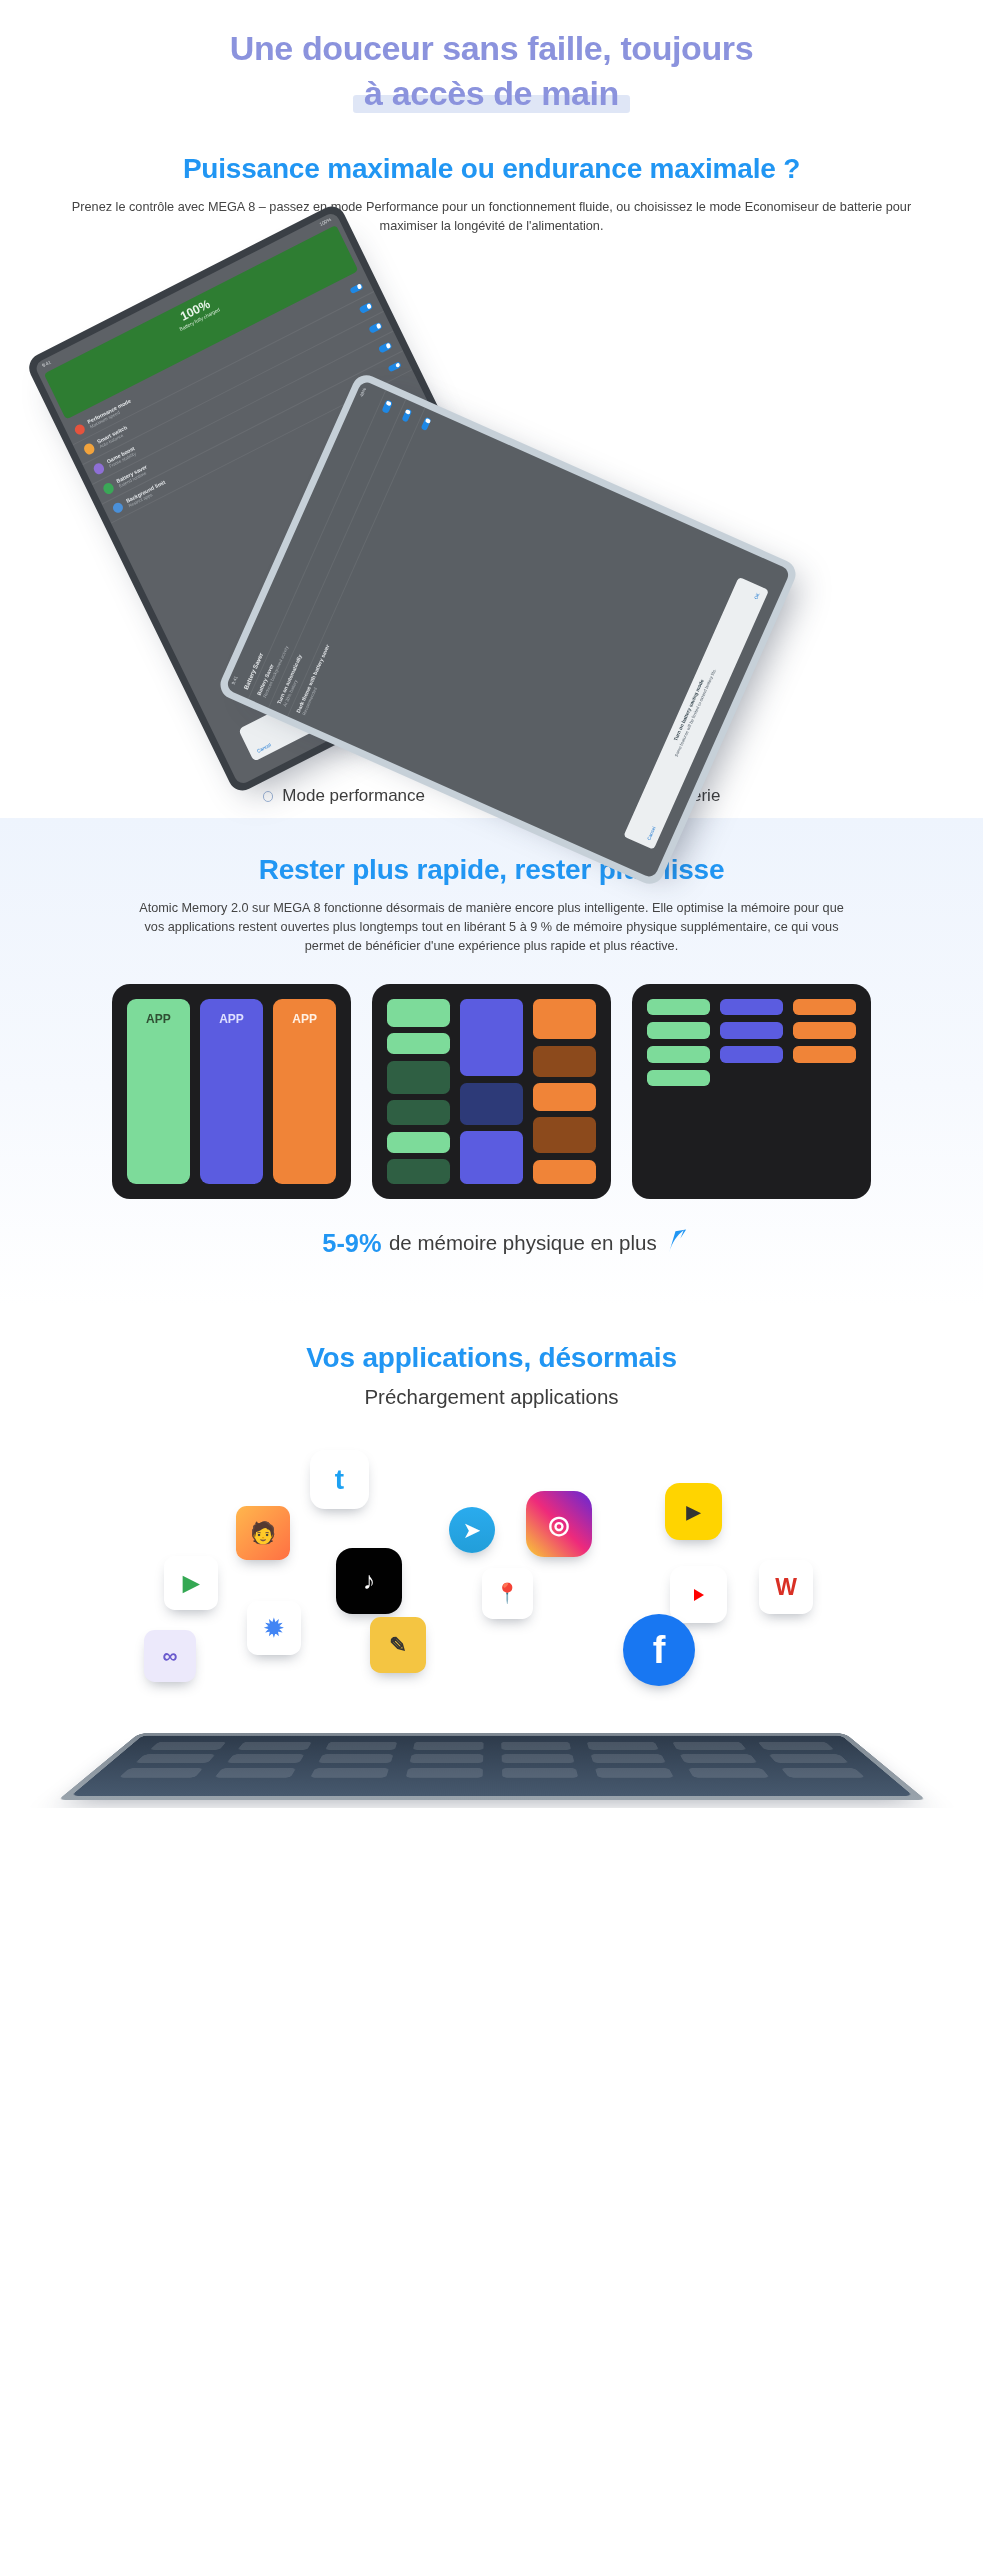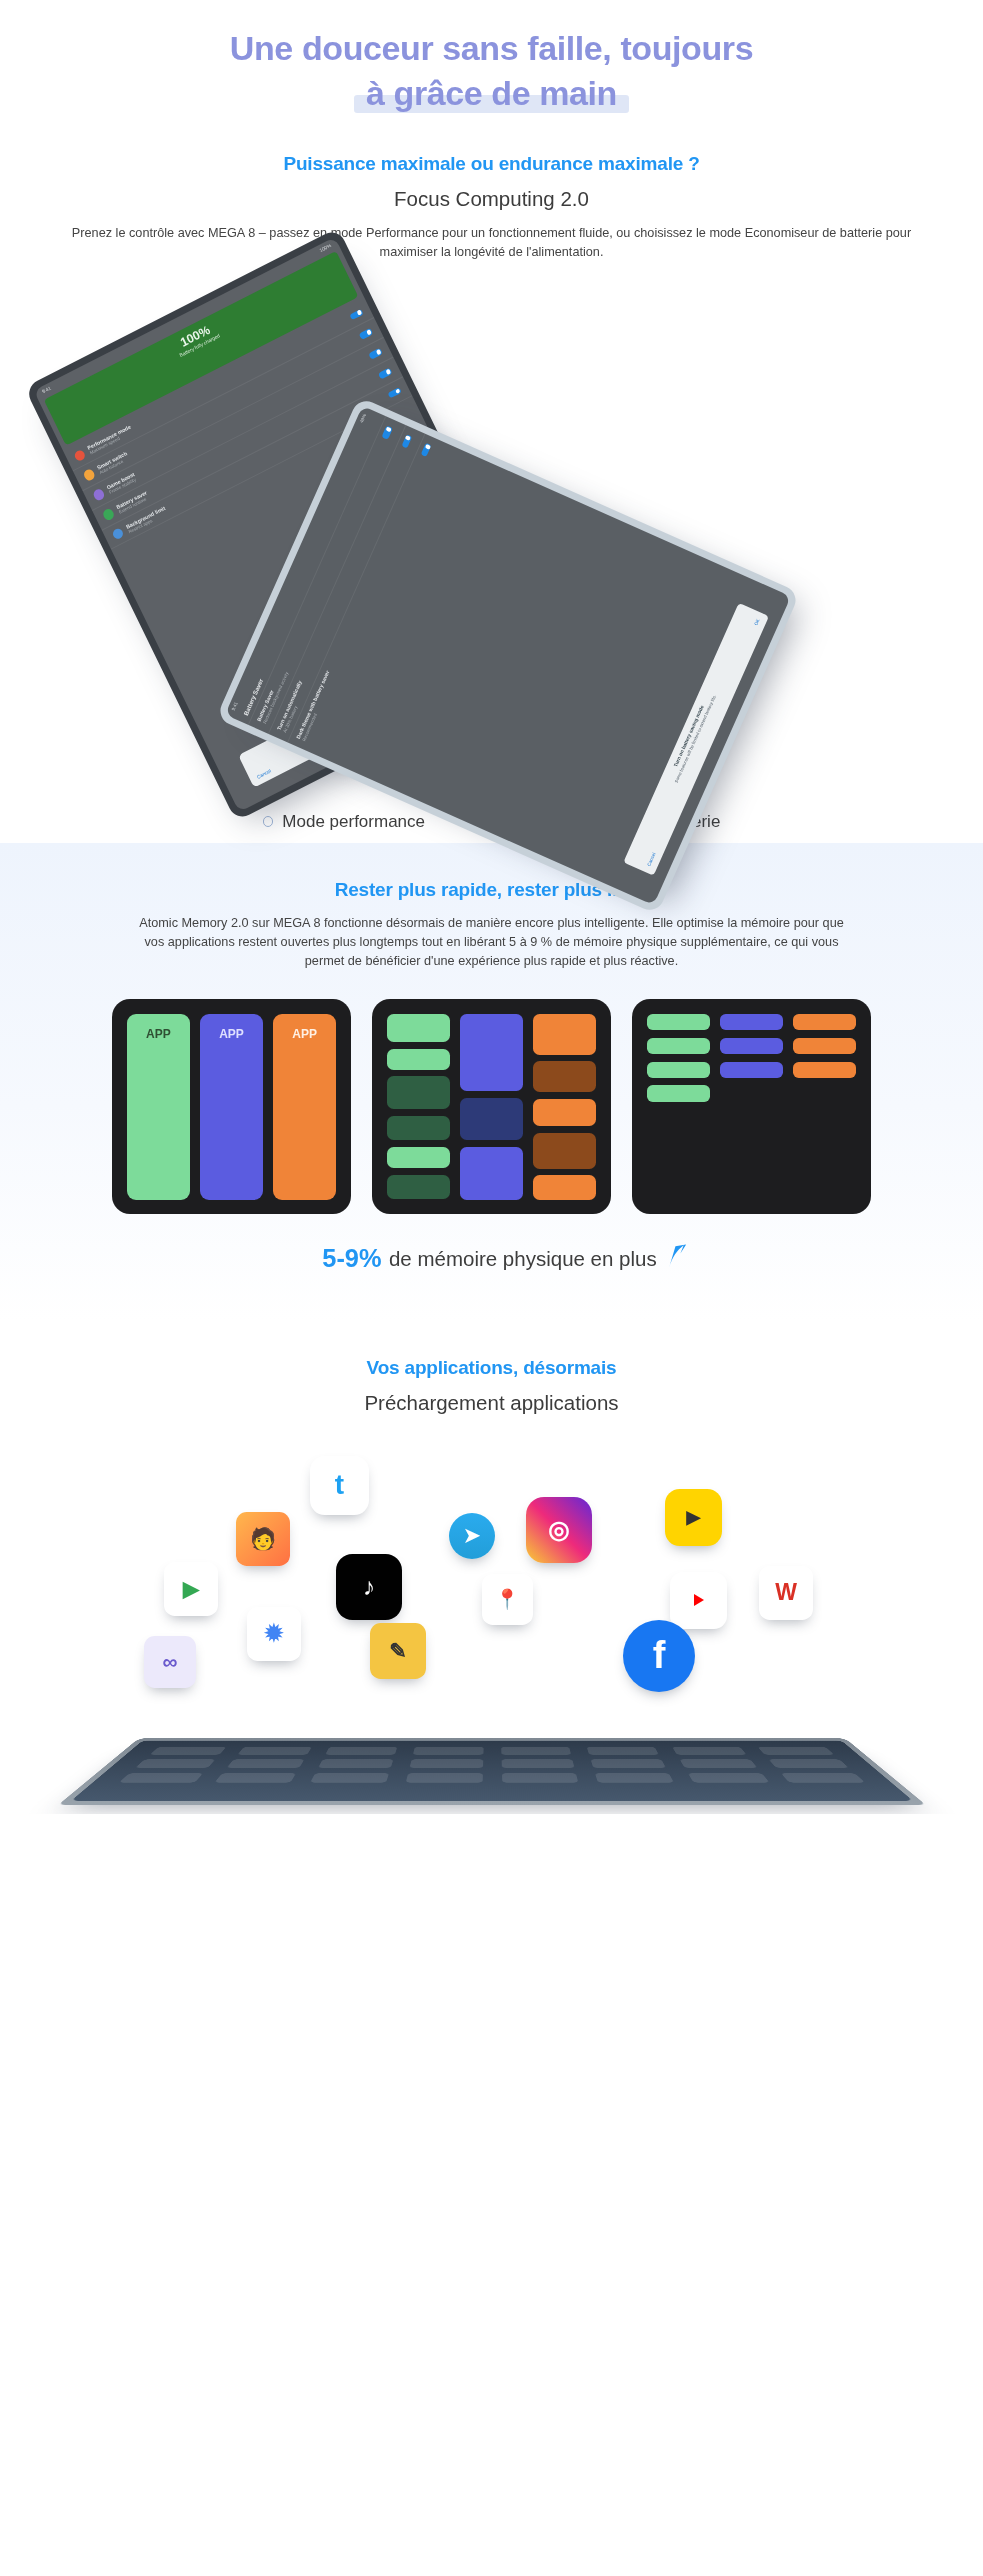--- a/index.html
+++ b/index.html
@@ -38,21 +38,21 @@
     height: 18px;
     background: #dfe6f6;
     border-radius: 3.3px;
     z-index: 0;
   }
   .hero .line2 span.txt { position: relative; z-index: 1; }
 
   
   .section { text-align: center; }
   .sec-title {
-    font-size: 19px;
+    font-size: 28px;
     font-weight: bold;
     color: #2196f3;
     letter-spacing: -0.2px;
   }
   .sec-sub {
     font-size: 20.5px;
     font-weight: normal;
     color: #3c3c3c;
     margin-top: 11.5px;
   }
@@ -279,28 +279,27 @@
 </head>
 <body>
 
 <div class="page">
 
   <section class="hero">
     <h1>
       <span>Une douceur sans faille, toujours</span><br>
       <span class="line2">
         <span class="hl"></span>
-        <span class="txt">à grâce de main</span>
+        <span class="txt">à accès de main</span>
       </span>
     </h1>
   </section>
 
   <section class="section sec1">
     <h2 class="sec-title">Puissance maximale ou endurance maximale ?</h2>
-    <h3 class="sec-sub">Focus Computing 2.0</h3>
     <p class="sec-body">Prenez le contrôle avec MEGA 8 – passez en mode Performance pour un fonctionnement fluide, ou choisissez le mode Economiseur de batterie pour maximiser la longévité de l'alimentation.</p>
 
     <div class="tablets-wrap">
 
       <div class="tab" id="tabA">
         <div class="screen">
           <div class="scrA">
             <div class="statbar">
               <span>9:41</span>
               <span>100%</span>

